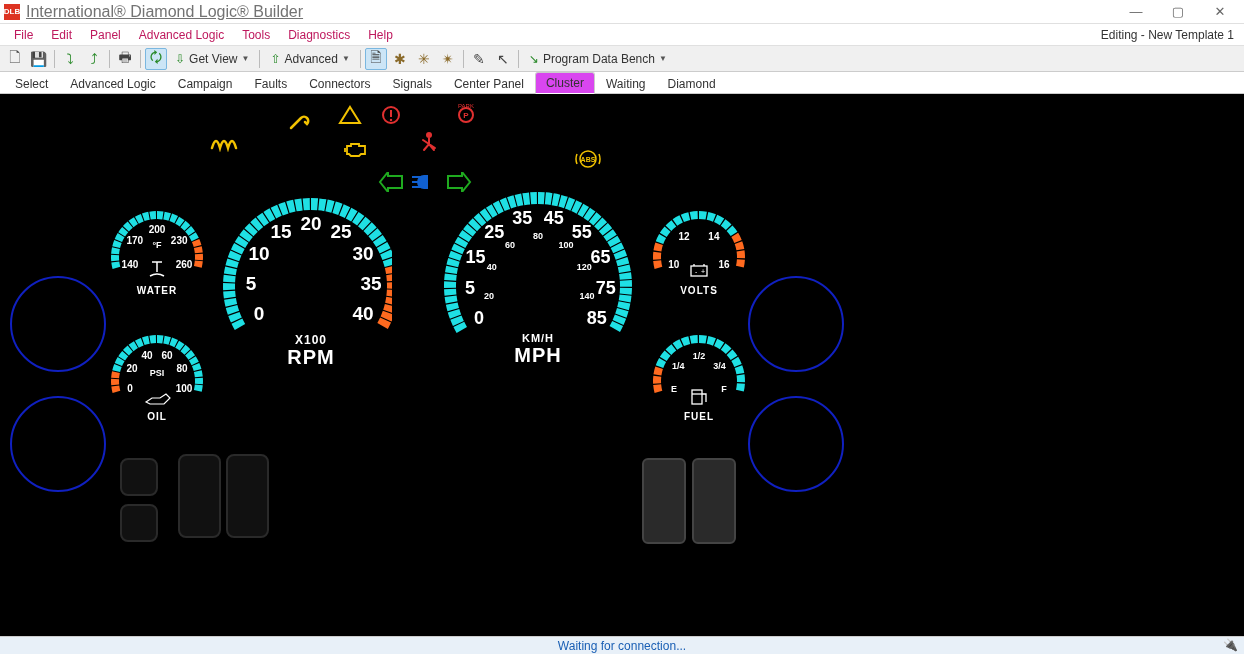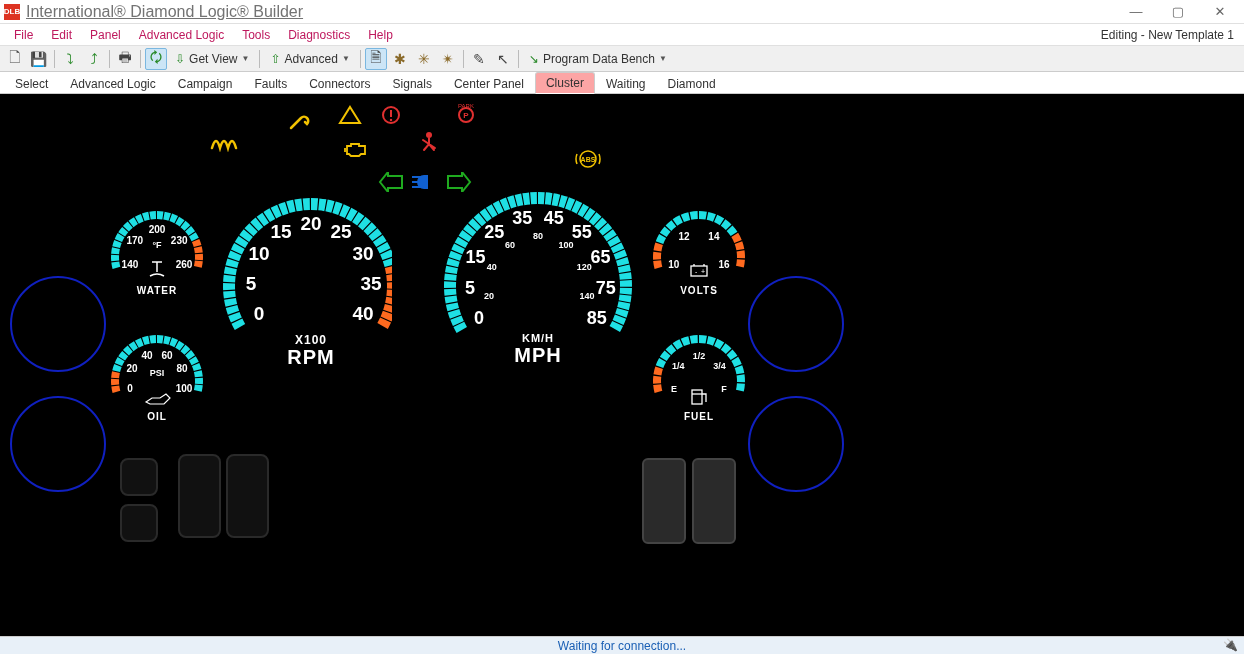--- a/index.html
+++ b/index.html
@@ -13,21 +13,21 @@
 .menubar .mitem { padding: 2px 8px; color: #be185d; cursor: default; }
 .menubar .rightlabel { margin-left: auto; color: #333; padding-right: 4px; }
 .toolbar { height: 26px; display: flex; align-items: center; padding: 0 4px; gap: 2px; background: #f0f0f0; border-bottom: 1px solid #ccc; }
 .toolbar .tbtn { width: 22px; height: 22px; display: flex; align-items: center; justify-content: center; color: #444; font-size: 14px; cursor: default; border-radius: 2px; }
 .toolbar .tbtn.active { background:#cce5f6; border:1px solid #7ab7e0; }
 .toolbar .sep { width: 1px; height: 18px; background: #bbb; margin: 0 2px; }
 .toolbar .tdrop { display: flex; align-items: center; gap: 4px; padding: 0 6px; height: 22px; cursor: default; color:#333; }
 .toolbar .tdrop .arr { font-size: 8px; color: #555; }
 .tabs { height: 22px; display: flex; align-items: end; padding: 0 4px; gap: 0; background: #fff; border-bottom: 1px solid #ccc; }
 .tabs .tab { padding: 3px 10px; font-size: 12px; color: #333; cursor: default; border: 1px solid transparent; border-bottom: none; position: relative; top: 1px; }
-.tabs .tab.active { background: #fca5a5; border-color: #ccc; border-bottom: 1px solid #fff; border-radius: 3px 3px 0 0; }
+.tabs .tab.active { background: #d946ef; border-color: #ccc; border-bottom: 1px solid #fff; border-radius: 3px 3px 0 0; }
 .canvas { position: relative; width: 1244px; height: 554px; background: #000; overflow: hidden; }
 .statusbar { position: absolute; left:0; right:0; bottom:0; height: 18px; background: #e8f0f8; display:flex; align-items:center; justify-content:center; color:#1a5fb4; font-size:12px; border-top:1px solid #ccc;}
 .statusbar .plug { position:absolute; right:6px; top:1px; font-size:12px; color:#1a5fb4;}
 
 .gauge { position: absolute; }
 .gauge svg { display:block; }
 .gtick  { font-family: Arial, sans-serif; fill:#fff; font-weight:700; }
 .gunit  { font-family: Arial, sans-serif; fill:#fff; font-weight:700; letter-spacing:1px; }
 .bluecircle { position:absolute; border:2px solid #1020c0; border-radius:50%; }
 .switch { position:absolute; border:2px solid #2a2a2a; background:#111; border-radius:8px; }

